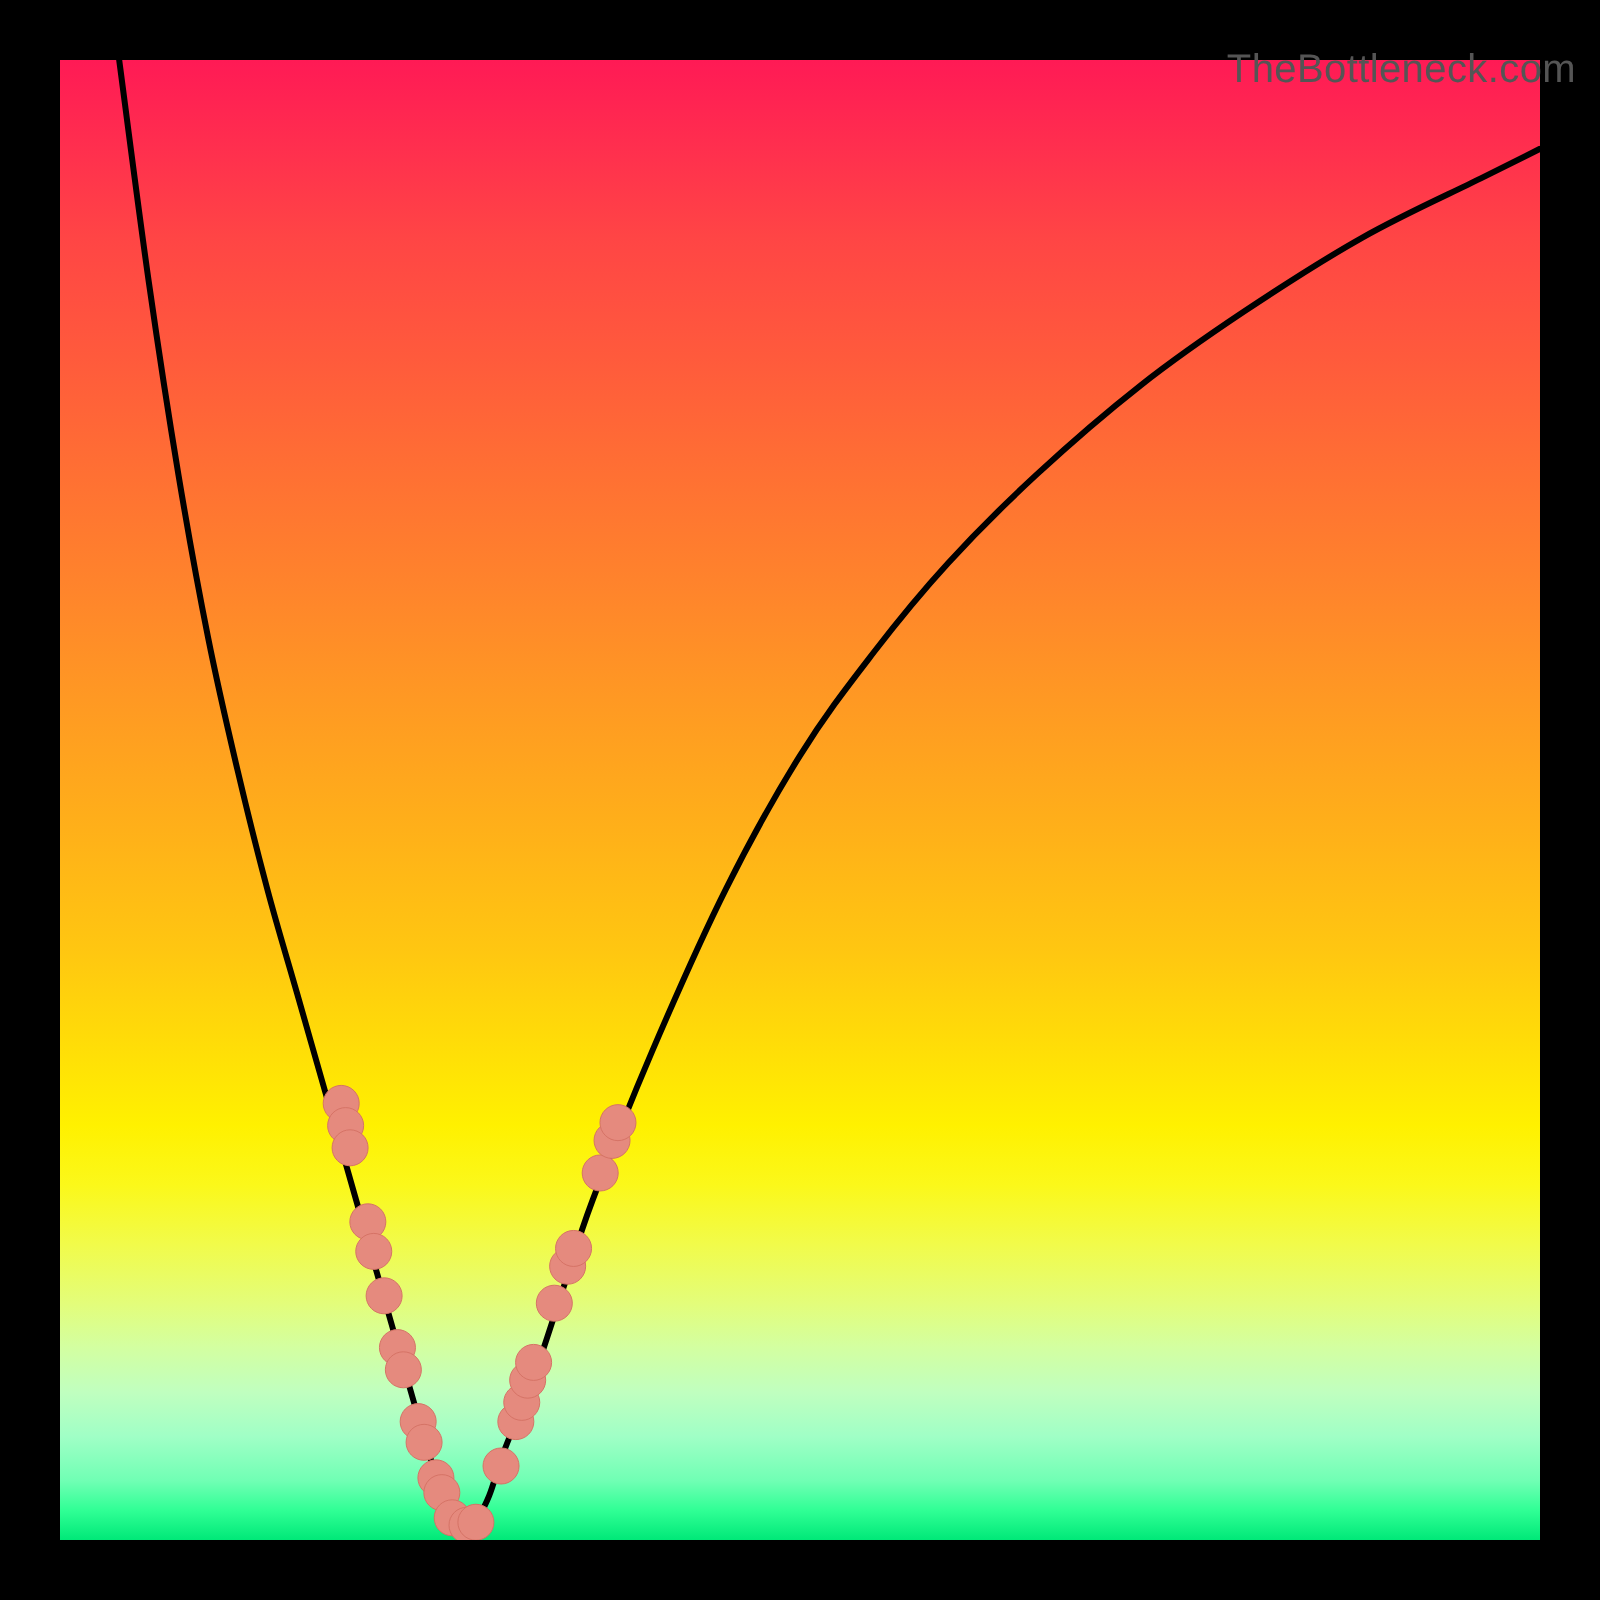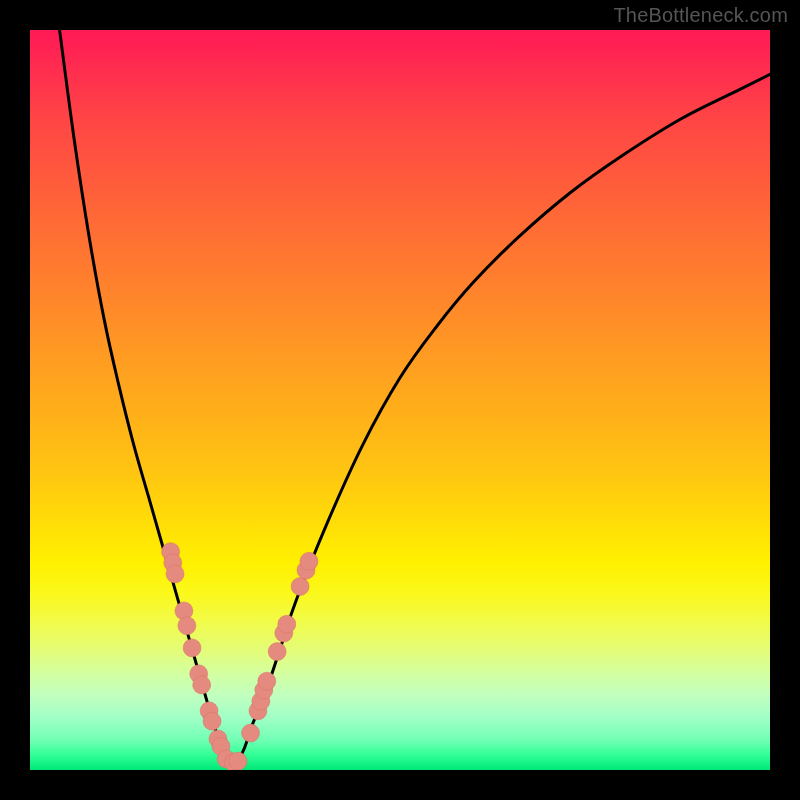--- a/index.html
+++ b/index.html
@@ -46,21 +46,21 @@
       #d3ffa1 87%,
       #c0ffbf 90%,
       #a0ffc6 93%,
       #70ffb4 96%,
       #30ff95 98%,
       #00e878 100%
     );
   }
   .watermark {
     position: absolute;
-    top: 4px;
+    top: 24px;
     right: 12px;
     color: #555;
     font-size: 20px;
     font-weight: 500;
     letter-spacing: 0.2px;
     z-index: 5;
   }
   svg.curves {
     position: absolute;
     inset: 0;

